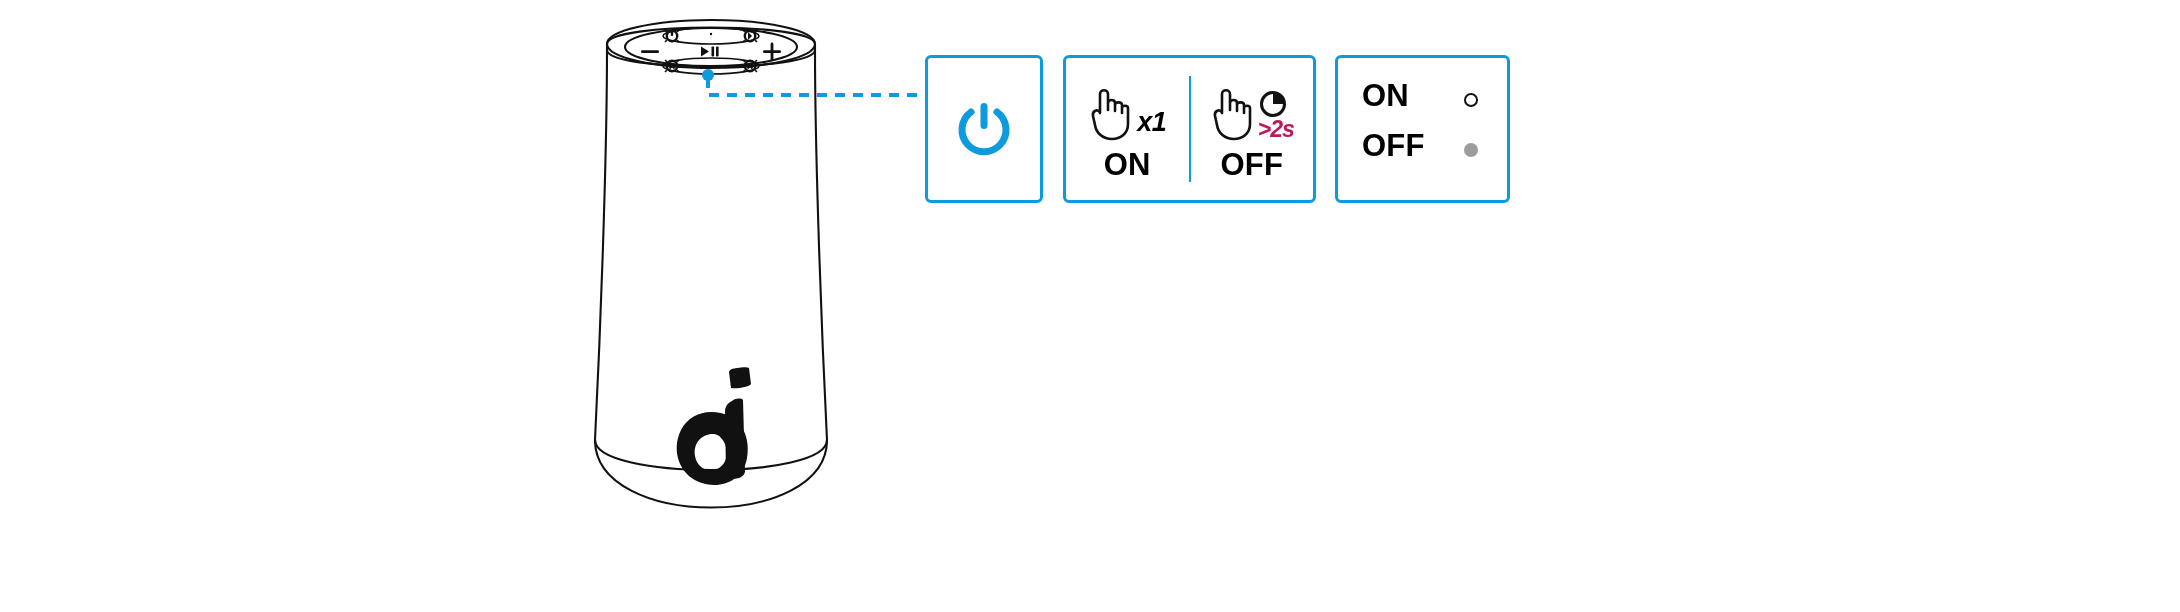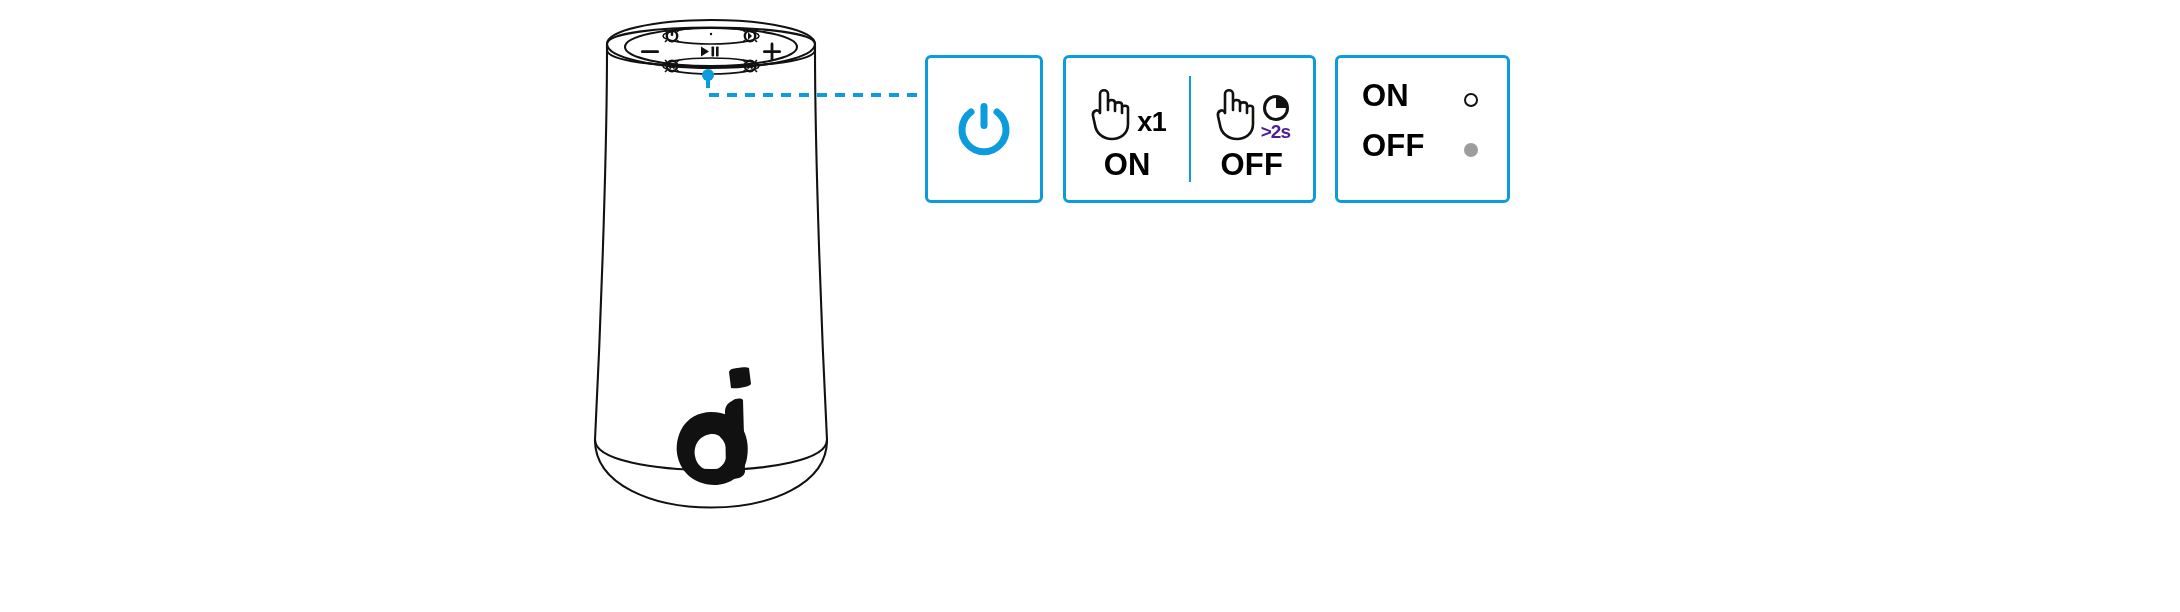--- a/index.html
+++ b/index.html
@@ -85,20 +85,21 @@
     width: 2px;
     background: #0c9bdd;
     margin: 18px 0;
     flex: 0 0 2px;
   }
   .gesture-top {
     display: flex;
     align-items: flex-end;
     justify-content: flex-end;
     height: 64px;
+    font-style: italic;
   }
   .gesture-top .hand {
     display: block;
   }
   .repeat-label {
     font-size: 27px;
     font-weight: bold;
     color: #000000;
     line-height: 1;
     margin-left: 1px;
@@ -106,23 +107,23 @@
     letter-spacing: -0.5px;
   }
   .duration-stack {
     display: flex;
     flex-direction: column;
     align-items: flex-start;
     margin-left: 0px;
     margin-bottom: 2px;
   }
   .duration-label {
-    font-size: 19px;
+    font-size: 23px;
     font-weight: bold;
-    color: #4c1d95;
+    color: #be185d;
     line-height: 0.92;
     letter-spacing: -1px;
   }
   .state-label {
     font-size: 31px;
     font-weight: bold;
     color: #000000;
     line-height: 1;
     margin-top: 7px;
     letter-spacing: 0.2px;

